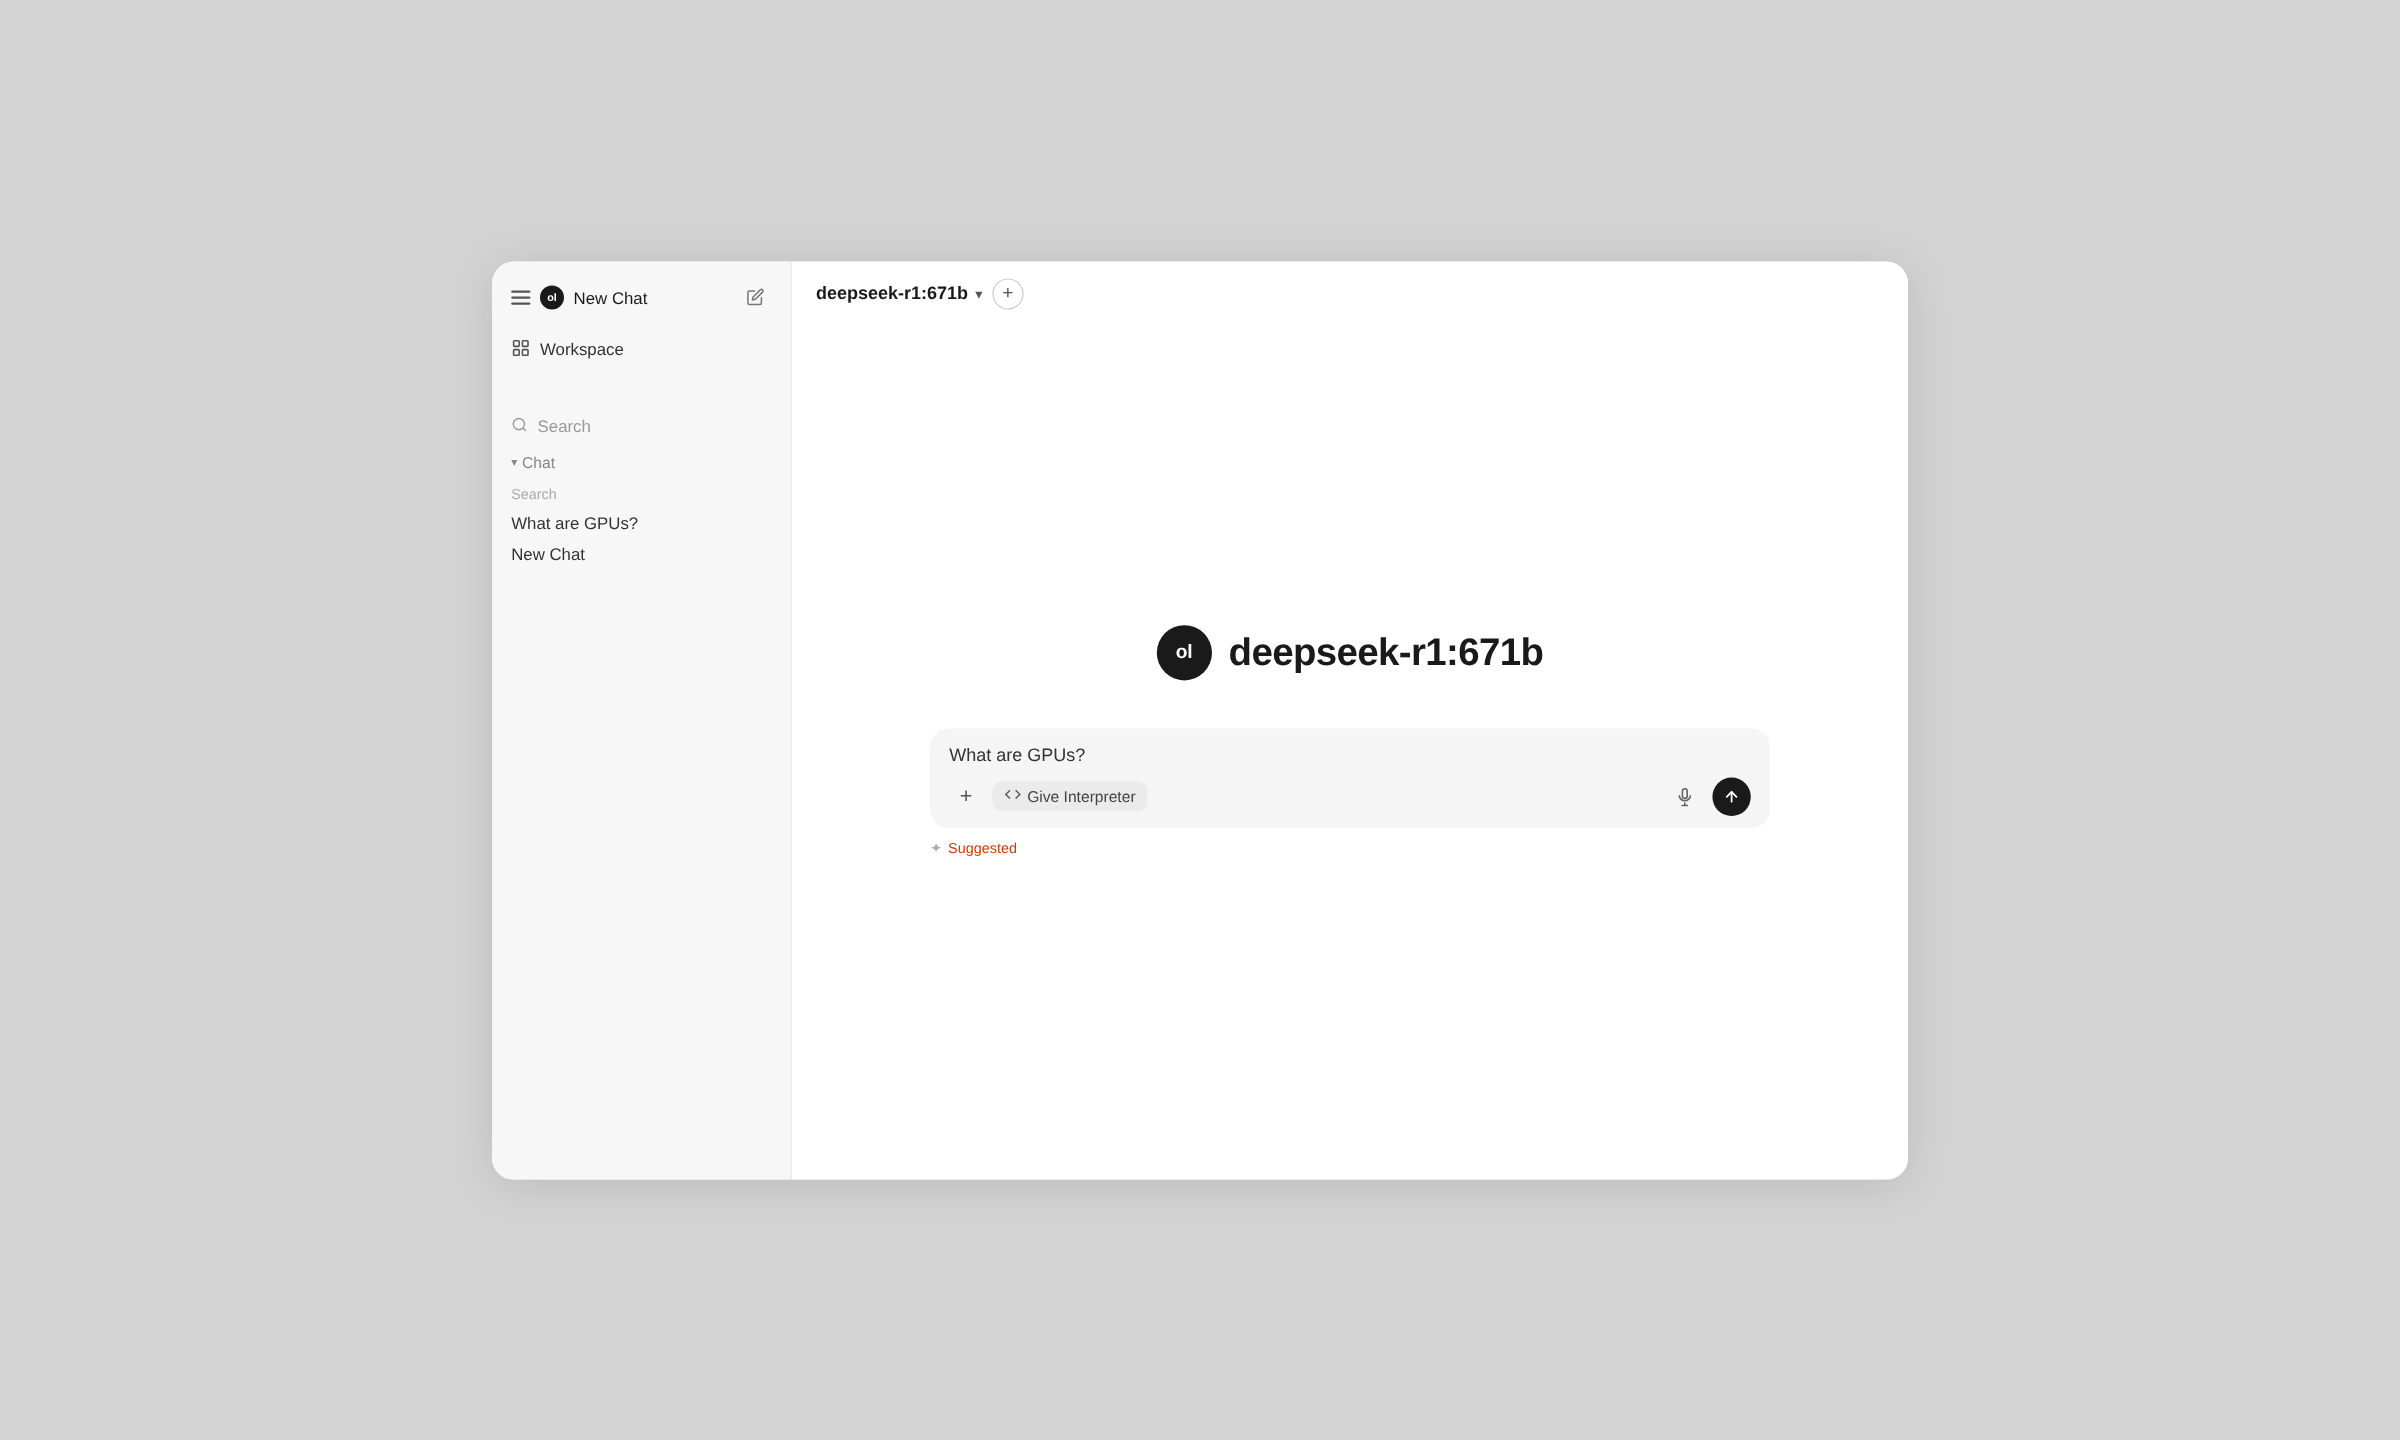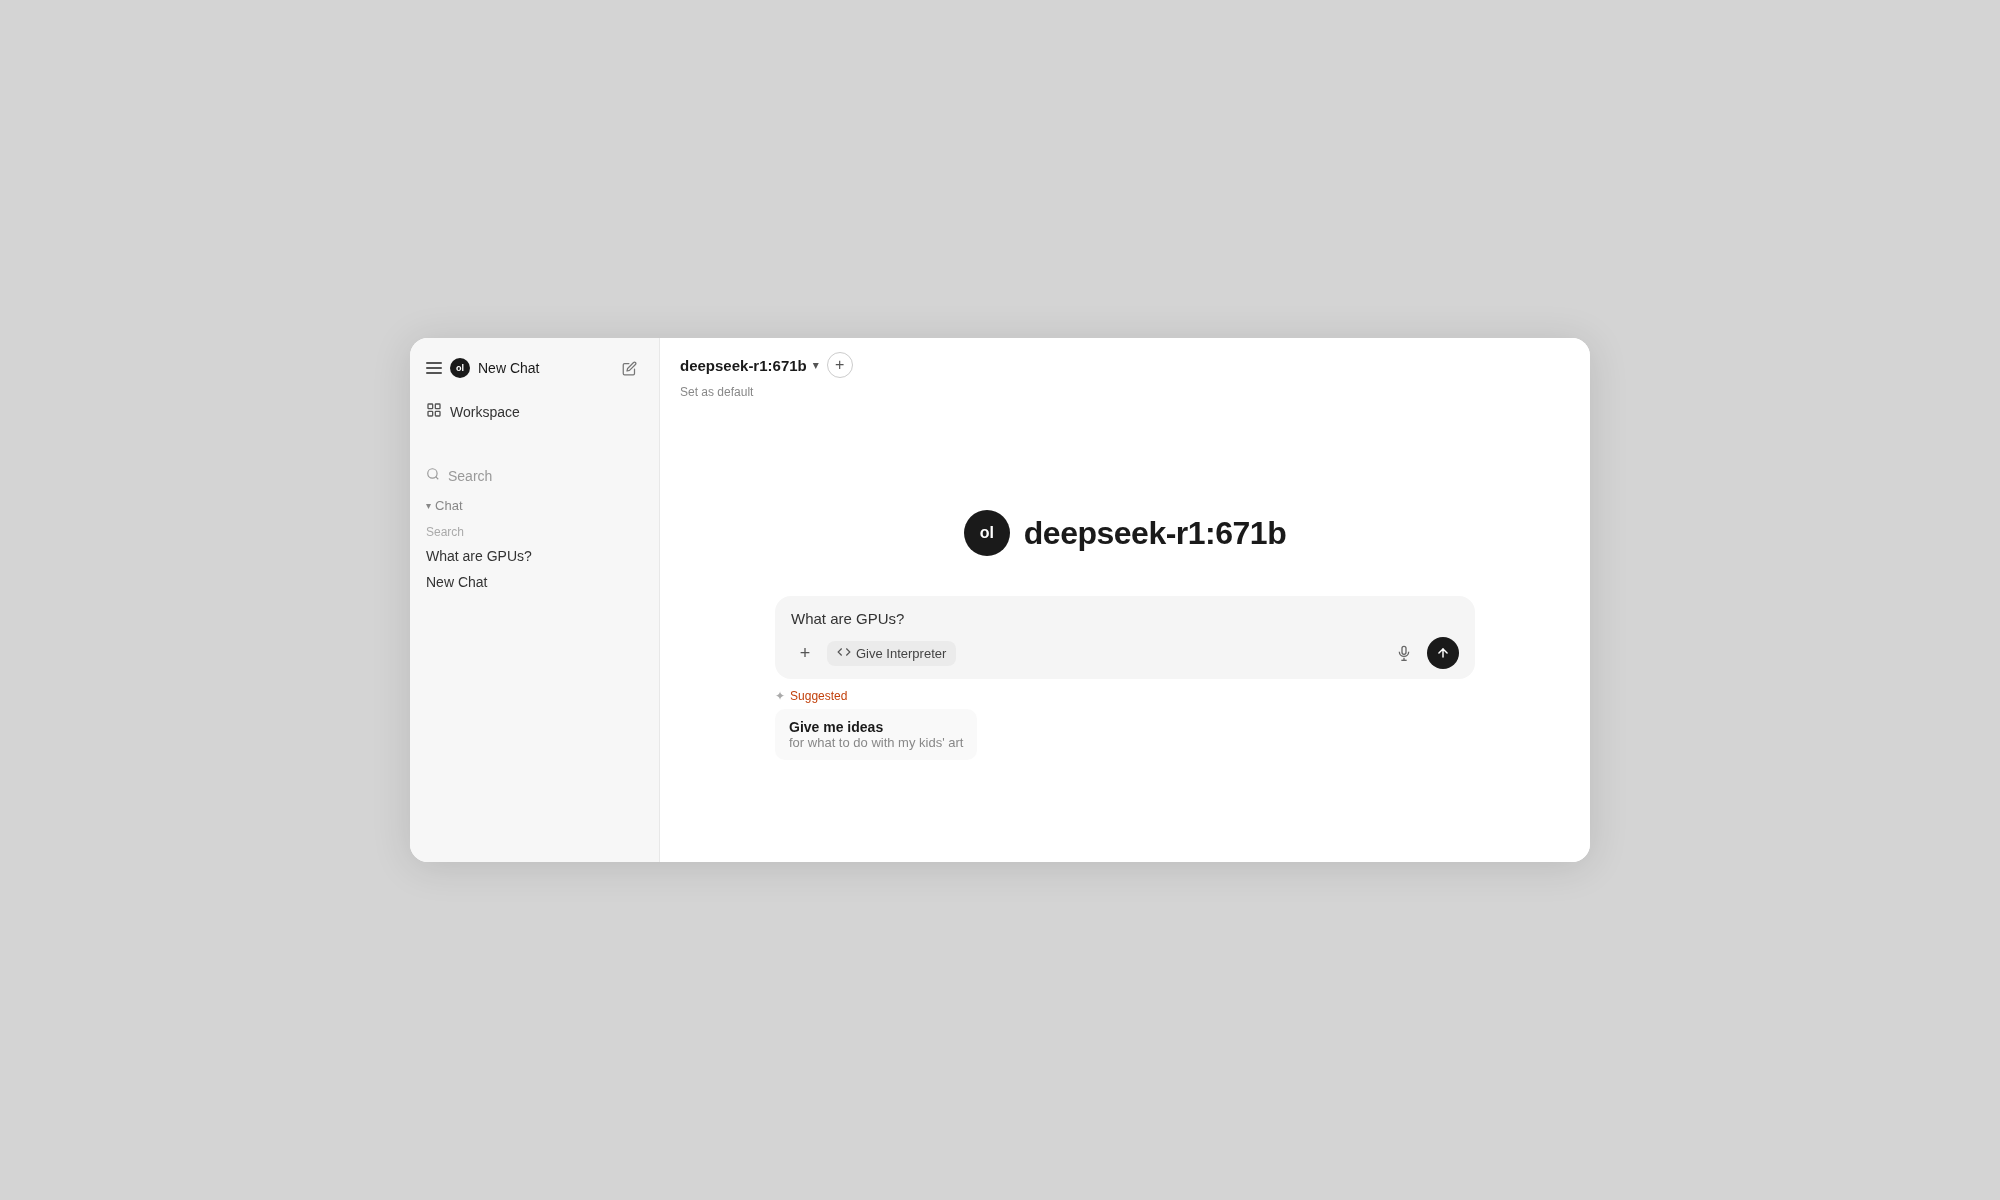--- a/index.html
+++ b/index.html
@@ -9,21 +9,21 @@
       width: 2000px;
       height: 1200px;
       display: flex;
       align-items: center;
       justify-content: center;
       font-family: -apple-system, BlinkMacSystemFont, 'Segoe UI', sans-serif;
     }
 
     .app-window {
       width: 1180px;
-      height: 524px;
+      height: 765px;
       background: #ffffff;
       border-radius: 18px;
       box-shadow: 0 4px 40px rgba(0,0,0,0.12);
       display: flex;
       overflow: hidden;
     }
 
     
     .sidebar {
       width: 250px;
@@ -474,23 +474,20 @@
   <div class="main-content">
 
     <div class="top-bar">
       <div class="model-selector">
         <span class="model-name">deepseek-r1:671b</span>
         <span class="chevron-down-icon">▾</span>
       </div>
       <button class="plus-button">+</button>
     </div>
 
-    <div class="set-default-bar">
-      <span class="set-default-link">Set as default</span>
-    </div>
 
     <div class="chat-area">
 
       <div class="model-display">
         <div class="model-icon-large">
           <span>ol</span>
         </div>
         <span class="model-name-large">deepseek-r1:671b</span>
       </div>
 
@@ -526,22 +523,18 @@
             </button>
           </div>
         </div>
       </div>
 
       <div class="suggested-section">
         <div class="suggested-header">
           <span class="sparkle-icon">✦</span>
           <span class="suggested-label">Suggested</span>
         </div>
-        <div class="suggestion-card">
-          <div class="suggestion-title">Give me ideas</div>
-          <div class="suggestion-subtitle">for what to do with my kids' art</div>
-        </div>
       </div>
 
     </div>
   </div>
 
 </div>
 
 </body></html>

